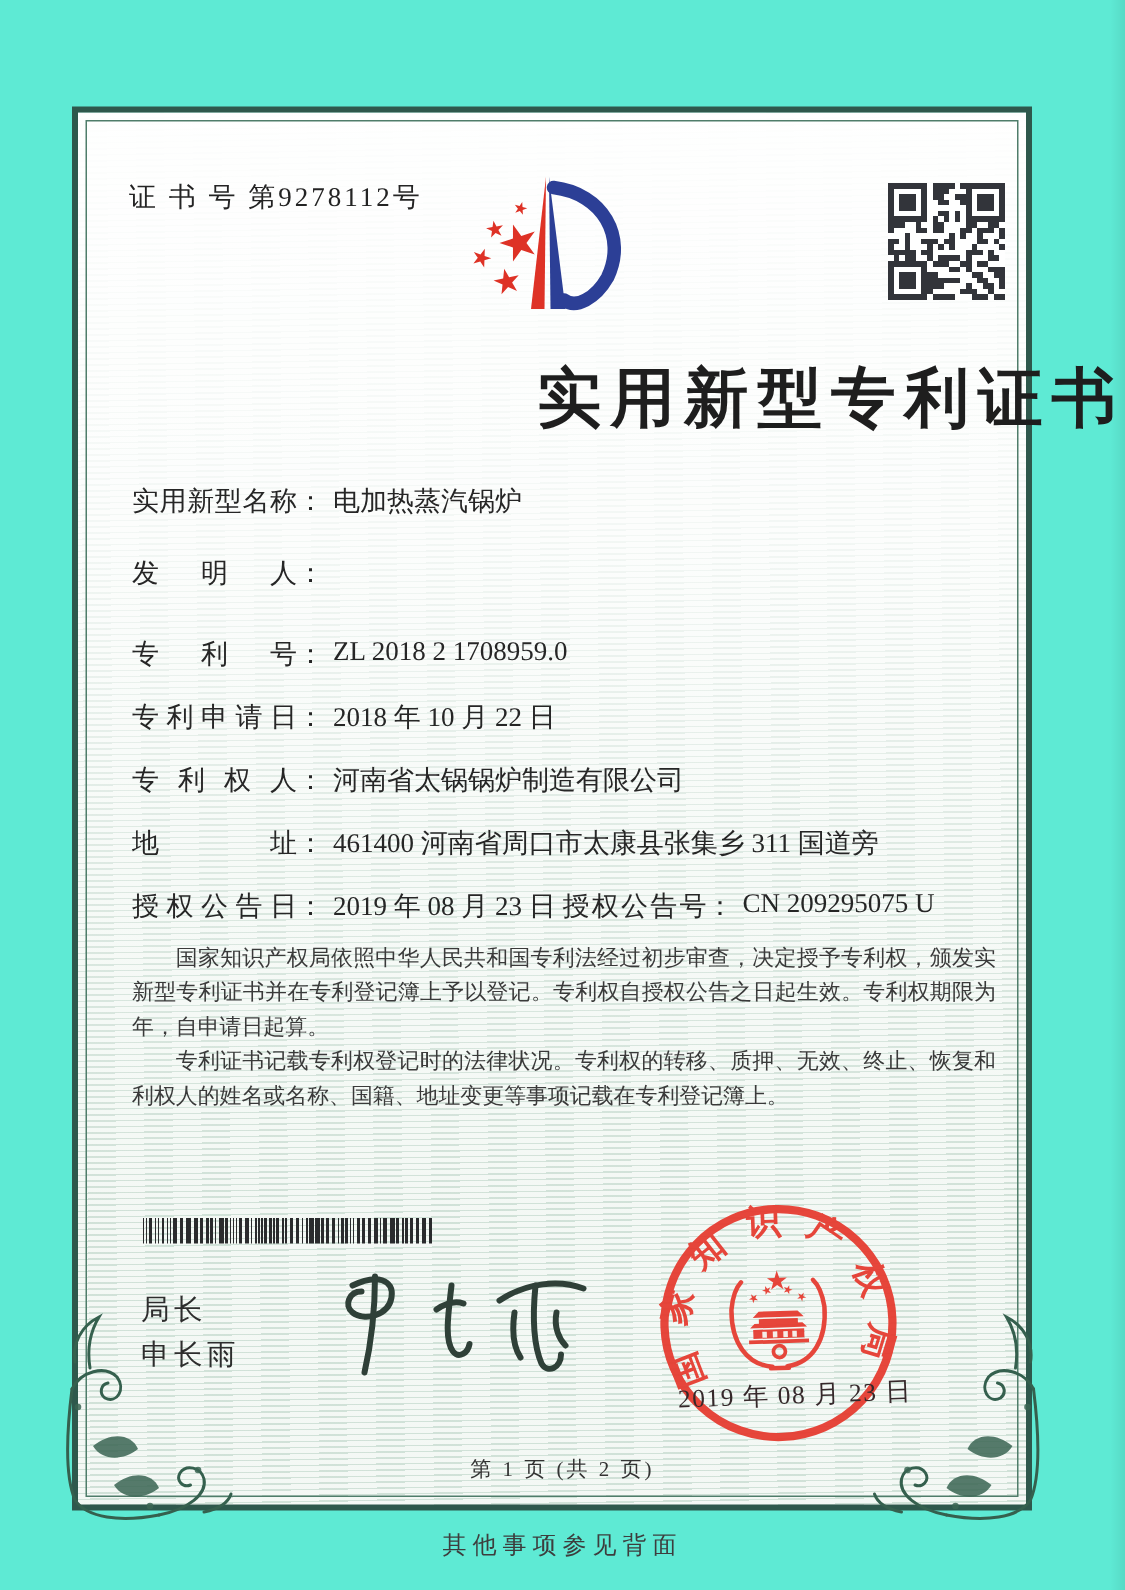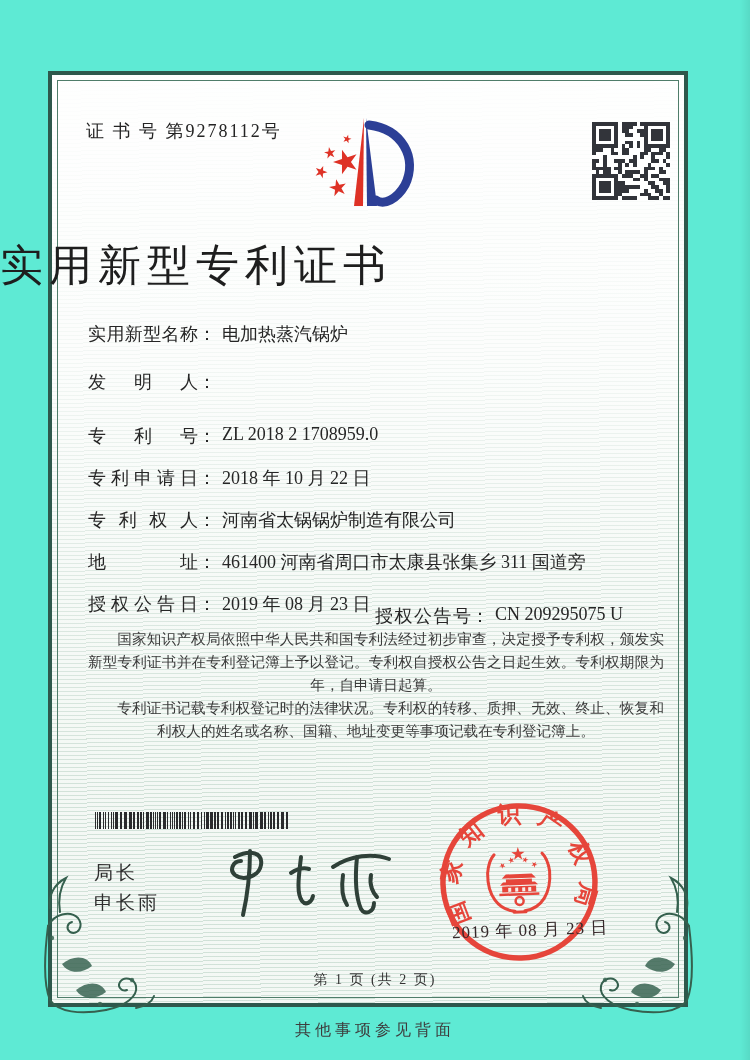--- a/index.html
+++ b/index.html
@@ -18,31 +18,31 @@
   .frame-outer{position:absolute;left:48px;top:71px;width:640px;height:936px;
         border:4px solid #2e584c;box-sizing:border-box;}
   .frame-inner{position:absolute;left:57px;top:80px;width:622px;height:918px;
         border:1px solid #4f7d6a;box-sizing:border-box;}
   .corner-flourish{position:absolute;width:118px;height:146px;}
   .corner-bl{left:40px;top:868px;}
   .corner-br{left:579px;top:868px;transform:scaleX(-1);}
   .cert-no{position:absolute;left:86px;top:119px;font-size:18px;letter-spacing:2px;color:#242424;}
   .logo{position:absolute;left:298px;top:108px;width:152px;height:120px;}
   .qr{position:absolute;left:592px;top:122px;width:78px;height:78px;background:#fff;}
-  .cert-title{position:absolute;left:0;top:237px;width:750px;text-align:left;
-        font-size:43px;font-weight:normal;letter-spacing:6px;color:#1e1e1e;}
+  .cert-title{position:absolute;left:0;top:237px;width:750px;text-align:right;
+        font-size:43px;font-weight:bold;letter-spacing:6px;color:#1e1e1e;}
   .row{position:absolute;left:88px;width:600px;font-size:18px;color:#262626;}
   .lbl{display:inline-block;width:110px;text-align:justify;text-align-last:justify;vertical-align:top;font-family:Liberation Mono, monospace;}
   .lbl-sm{display:inline-block;width:96px;text-align:justify;text-align-last:justify;vertical-align:top;}
   .colon{display:inline-block;margin-right:6px;vertical-align:top;}
   .val{display:inline-block;vertical-align:top;max-width:450px;}
-  .grant-no-col{position:absolute;left:287px;top:0;white-space:nowrap;margin-top:12px;}
+  .grant-no-col{position:absolute;left:287px;top:0;white-space:nowrap;}
   .body-text{position:absolute;left:88px;top:628px;width:576px;font-size:14.6px;
         color:#3a3a3a;line-height:23px;}
-  .bline{height:23px;overflow:hidden;text-align:center;}
+  .bline{height:23px;overflow:hidden;}
   .bline.just{text-align:justify;text-align-last:justify;}
   .bline.ind{text-indent:2em;}
   .barcode{position:absolute;left:95px;top:812px;width:196px;height:17px;}
   .officer-title{position:absolute;left:94px;top:860px;font-size:19px;letter-spacing:3px;
         font-family:"Liberation Sans","DejaVu Sans",sans-serif;color:#2d2d2d;}
   .officer-name{position:absolute;left:94px;top:890px;font-size:19px;letter-spacing:3px;
         font-family:"Liberation Sans","DejaVu Sans",sans-serif;color:#2d2d2d;}
   .signature{position:absolute;left:205px;top:843px;width:200px;height:82px;}
   .seal{position:absolute;left:414px;top:777px;width:212px;height:212px;transform:rotate(-2deg);opacity:.93;}
   .seal-date{position:absolute;left:452px;top:918px;width:190px;font-size:17px;

